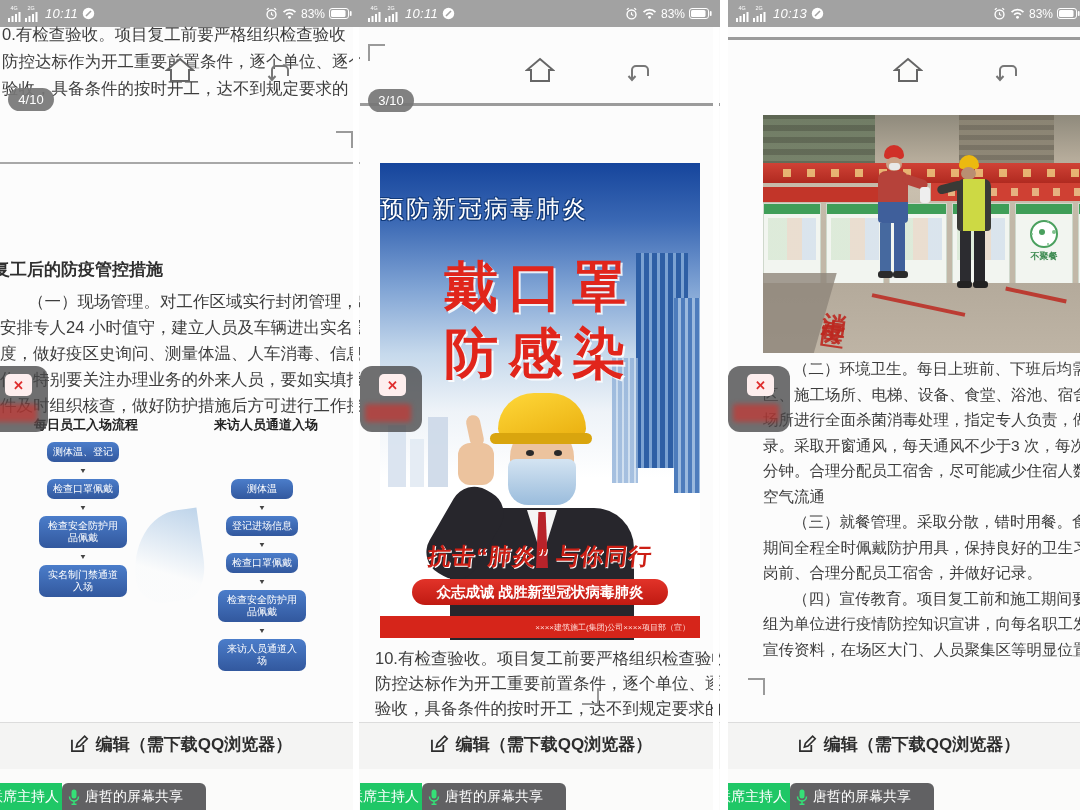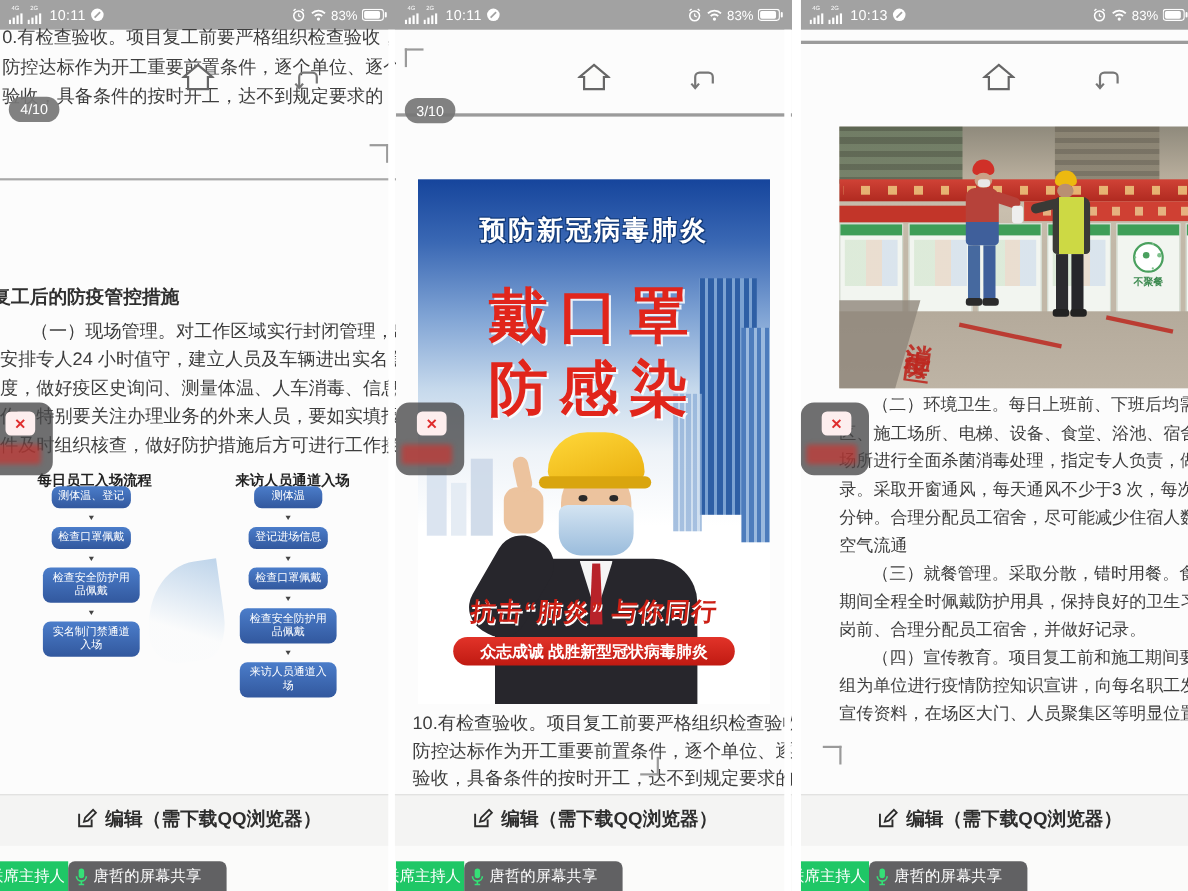--- a/index.html
+++ b/index.html
@@ -7,21 +7,21 @@
          font-family:"Liberation Sans",sans-serif;}
   .panel{position:absolute;top:0;width:360px;height:810px;background:#fcfcfc;overflow:hidden;}
   #p1{left:0}#p2{left:360px}#p3{left:728px}
   .seam{position:absolute;top:27px;width:6px;height:783px;background:#fff;z-index:40;}
 
   
   .status{position:absolute;top:0;left:0;right:0;height:27px;background:#a2a2a2;color:#fff;
           display:flex;align-items:center;padding:0 8px;gap:4px;box-sizing:border-box;}
   .sig{display:flex;flex-direction:column;align-items:center;line-height:1;}
   .sig .lbl{font-size:6px;transform:scale(.9);margin-bottom:1px;}
-  .time{font-size:13px;margin-left:3px;letter-spacing:.3px;}
+  .time{font-size:13px;margin-left:3px;letter-spacing:.3px;font-style:italic;}
   .sp{flex:1}
   .batt-txt{font-size:12px;}
 
   
   .pline{position:absolute;left:0;right:0;background:#a8a8a8;}
   .badge{position:absolute;left:8px;width:46px;height:23px;background:rgba(118,118,118,.92);
          border-radius:12px;color:#fff;font-size:13px;display:flex;align-items:center;
          justify-content:center;z-index:5;}
   .corner{position:absolute;width:15px;height:15px;z-index:4;}
   .corner.tr{border-top:2px solid #9a9a9a;border-right:2px solid #9a9a9a;}
@@ -41,39 +41,39 @@
         border-radius:5px;display:flex;align-items:center;justify-content:center;
         color:#df2d2d;font-size:13px;font-weight:bold;}
   .wm-red{position:absolute;left:5px;top:38px;width:46px;height:18px;border-radius:3px;
           background:rgba(215,45,40,.6);filter:blur(2.5px);}
 
   
   .p1-top{position:absolute;top:21px;left:2px;right:0;}
   .p1-head{position:absolute;top:258px;left:-7px;font-size:17px;font-weight:bold;color:#2f2f2f;
            white-space:nowrap;}
   .p1-body{position:absolute;top:288px;left:0;right:0;}
-  .ft{position:absolute;top:428px;font-size:13px;font-weight:bold;color:#222;white-space:nowrap;}
+  .ft{position:absolute;top:416px;font-size:13px;font-weight:bold;color:#222;white-space:nowrap;}
   .fcol{position:absolute;top:442px;display:flex;flex-direction:column;align-items:center;}
   #fleft{left:24px;width:118px;}
-  #fright{left:208px;width:108px;}
+  #fright{left:208px;width:108px;margin-top:37px;}
   .flow-box{position:relative;background:linear-gradient(180deg,#4b7dca,#32589e);color:#fff;
             font-size:10px;line-height:12px;border-radius:7px;padding:4px 6px;text-align:center;
             min-width:62px;max-width:88px;box-sizing:border-box;}
   .fcol .flow-box + .flow-box{margin-top:17px;}
   .fcol .flow-box + .flow-box::before{content:"▼";position:absolute;top:-14px;left:50%;
             transform:translateX(-50%) scaleY(.85);font-size:8px;color:#444;}
   .swoosh{position:absolute;left:133px;top:512px;width:70px;height:90px;
           background:linear-gradient(205deg,rgba(140,180,220,.55),rgba(235,244,250,.08) 65%);
           border-radius:100% 0 45% 55% / 100% 0 60% 40%;transform:rotate(-8deg);}
 
   
   .poster{position:absolute;left:20px;top:163px;width:320px;height:477px;overflow:hidden;
           background:linear-gradient(180deg,#16459c 0%,#3a68b4 12%,#7fa3d4 26%,#c6d9ec 40%,
                                       #eef3f8 52%,#ffffff 66%,#ffffff 100%);}
-  .po-title{position:absolute;top:30px;width:100%;text-align:center;font-size:24px;font-weight:bold;
+  .po-title{position:absolute;top:30px;width:100%;text-align:left;font-size:24px;font-weight:normal;
             color:#fff;letter-spacing:2px;
             text-shadow:1px 1px 0 #123a7a,-1px -1px 0 #123a7a,1px -1px 0 #123a7a,-1px 1px 0 #123a7a;}
   .po-h{position:absolute;width:100%;text-align:center;font-size:54px;font-weight:900;color:#e1251b;
         letter-spacing:10px;text-shadow:2px 2px 0 rgba(255,255,255,.85);}
   .po-h1{top:88px}.po-h2{top:155px}
   .bld{position:absolute;}
   .bld1{right:12px;top:90px;width:52px;height:215px;
         background:repeating-linear-gradient(90deg,#2e5fa5 0 5px,#7ba2d2 5px 8px);}
   .bld2{right:-8px;top:135px;width:34px;height:195px;
         background:repeating-linear-gradient(90deg,#4d7cbc 0 4px,#9ab9de 4px 7px);}
@@ -389,20 +389,21 @@
       <div class="eye eyeR"></div>
       <div class="mask"></div>
       <div class="suit"></div>
       <div class="shirt"></div>
       <div class="tie"></div>
       <div class="arm"></div>
       <div class="fist"></div>
       <div class="thumb"></div>
       <div class="po-slogan">抗击“肺炎” 与你同行</div>
       <div class="po-banner">众志成诚 战胜新型冠状病毒肺炎</div>
+      <div class="po-footer">××××建筑施工(集团)公司××××项目部（宣）</div>
     </div>
 
     <div class="p2-body">
         <div class="bline">10.有检查验收。项目复工前要严格组织检查验收，将疫情</div>
         <div class="bline">防控达标作为开工重要前置条件，逐个单位、逐个场所检查</div>
         <div class="bline">验收，具备条件的按时开工，达不到规定要求的，暂缓复工</div>
       </div>
     <div class="corner br" style="left:222px;top:688px"></div>
 
     <div class="wm" style="left:0px">

